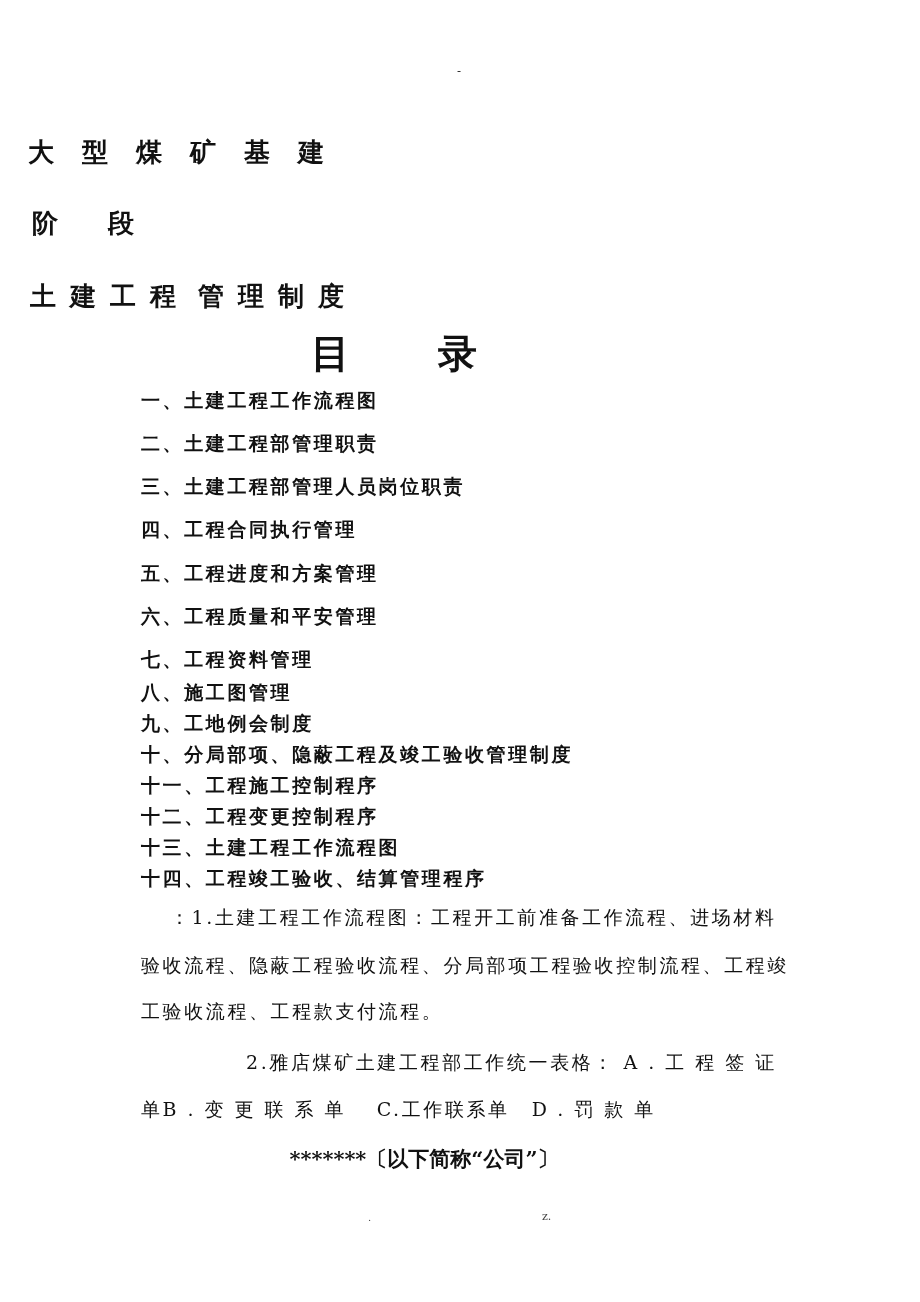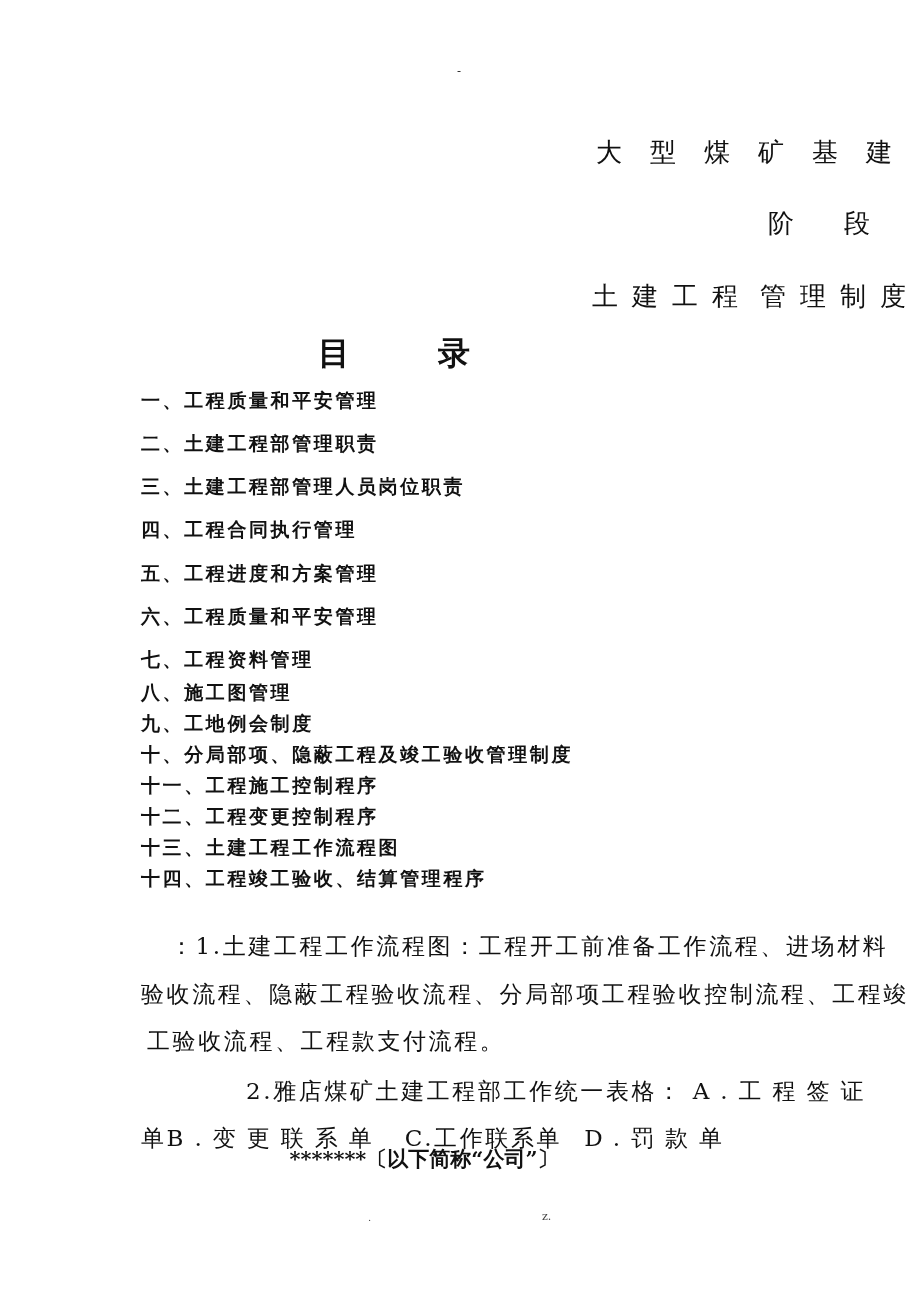--- a/index.html
+++ b/index.html
@@ -14,49 +14,48 @@
       overflow: hidden;
       font-family: "DejaVu Serif", "Liberation Serif", serif;
       color: #111111;
     }
     .abs { position: absolute; white-space: nowrap; }
     .header-mark {
       left: 457px; top: 64px;
       font-size: 12px; color: #333;
     }
     .title-line {
-      left: 0; width: 920px; text-align: right;
-      font-weight: normal;
+      left: 0; width: 920px; text-align: left;
+      font-weight: bold;
       font-size: 26px;
       line-height: 30px;
     }
     .t1 { top: 137px; letter-spacing: 28px; padding-left: 28px; box-sizing: border-box; }
     .t2 { top: 208px; letter-spacing: 50px; padding-left: 32px; box-sizing: border-box; }
     .t3 { top: 281px; letter-spacing: 14px; padding-left: 30px; box-sizing: border-box; }
     .t3 .gap { display: inline-block; width: 8px; }
     .toc-title {
       top: 336px; left: 0; width: 788px; text-align: center;
-      font-weight: bold; font-size: 32px; line-height: 34px;
+      font-weight: bold; font-size: 39px; line-height: 34px;
       letter-spacing: 88px; padding-left: 88px; box-sizing: border-box;
     }
     .toc {
       left: 141px; top: 0;
       font-size: 19px; font-weight: bold;
       letter-spacing: 2.6px;
     }
     .toc-item { position: absolute; left: 0; white-space: nowrap; line-height: 24px; }
     .para {
-      font-size: 23px;
+      font-size: 19px;
       letter-spacing: 2.6px;
       line-height: 24px;
-      margin-top: 29px;
     }
     .p1a { left: 170px; top: 905px; }
     .p1b { left: 141px; top: 953px; text-align: right; }
-    .p1c { left: 147px; top: 1000px; }
+    .p1c { left: 141px; top: 1000px; font-family: Liberation Serif, serif; }
     .p2a { left: 246px; top: 1050px; }
     .p2a .spaced { letter-spacing: 11px; }
     .p2b { left: 141px; top: 1097px; }
     .p2b .spaced { letter-spacing: 11px; }
     .p2b .gapw { display: inline-block; width: 22px; }
     .company-line {
       left: 0; width: 848px; text-align: center;
       top: 1146px; font-size: 21px; line-height: 26px;
       font-weight: bold;
     }
@@ -68,21 +67,21 @@
 
 <div class="abs header-mark">-</div>
 
 <div class="abs title-line t1">大型煤矿基建</div>
 <div class="abs title-line t2">阶段</div>
 <div class="abs title-line t3"><span>土建工程</span><span class="gap"></span><span>管理制度</span></div>
 
 <div class="abs toc-title">目录</div>
 
 <div class="abs toc" id="toc">
-    <div class="toc-item" style="top: 388px;">一、工程质量和平安管理</div>
+    <div class="toc-item" style="top: 388px;">一、土建工程工作流程图</div>
     <div class="toc-item" style="top: 431px;">二、土建工程部管理职责</div>
     <div class="toc-item" style="top: 474px;">三、土建工程部管理人员岗位职责</div>
     <div class="toc-item" style="top: 517px;">四、工程合同执行管理</div>
     <div class="toc-item" style="top: 561px;">五、工程进度和方案管理</div>
     <div class="toc-item" style="top: 604px;">六、工程质量和平安管理</div>
     <div class="toc-item" style="top: 647px;">七、工程资料管理</div>
     <div class="toc-item" style="top: 680px;">八、施工图管理</div>
     <div class="toc-item" style="top: 711px; text-align: right;">九、工地例会制度</div>
     <div class="toc-item" style="top: 742px;">十、分局部项、隐蔽工程及竣工验收管理制度</div>
     <div class="toc-item" style="top: 773px;">十一、工程施工控制程序</div>

